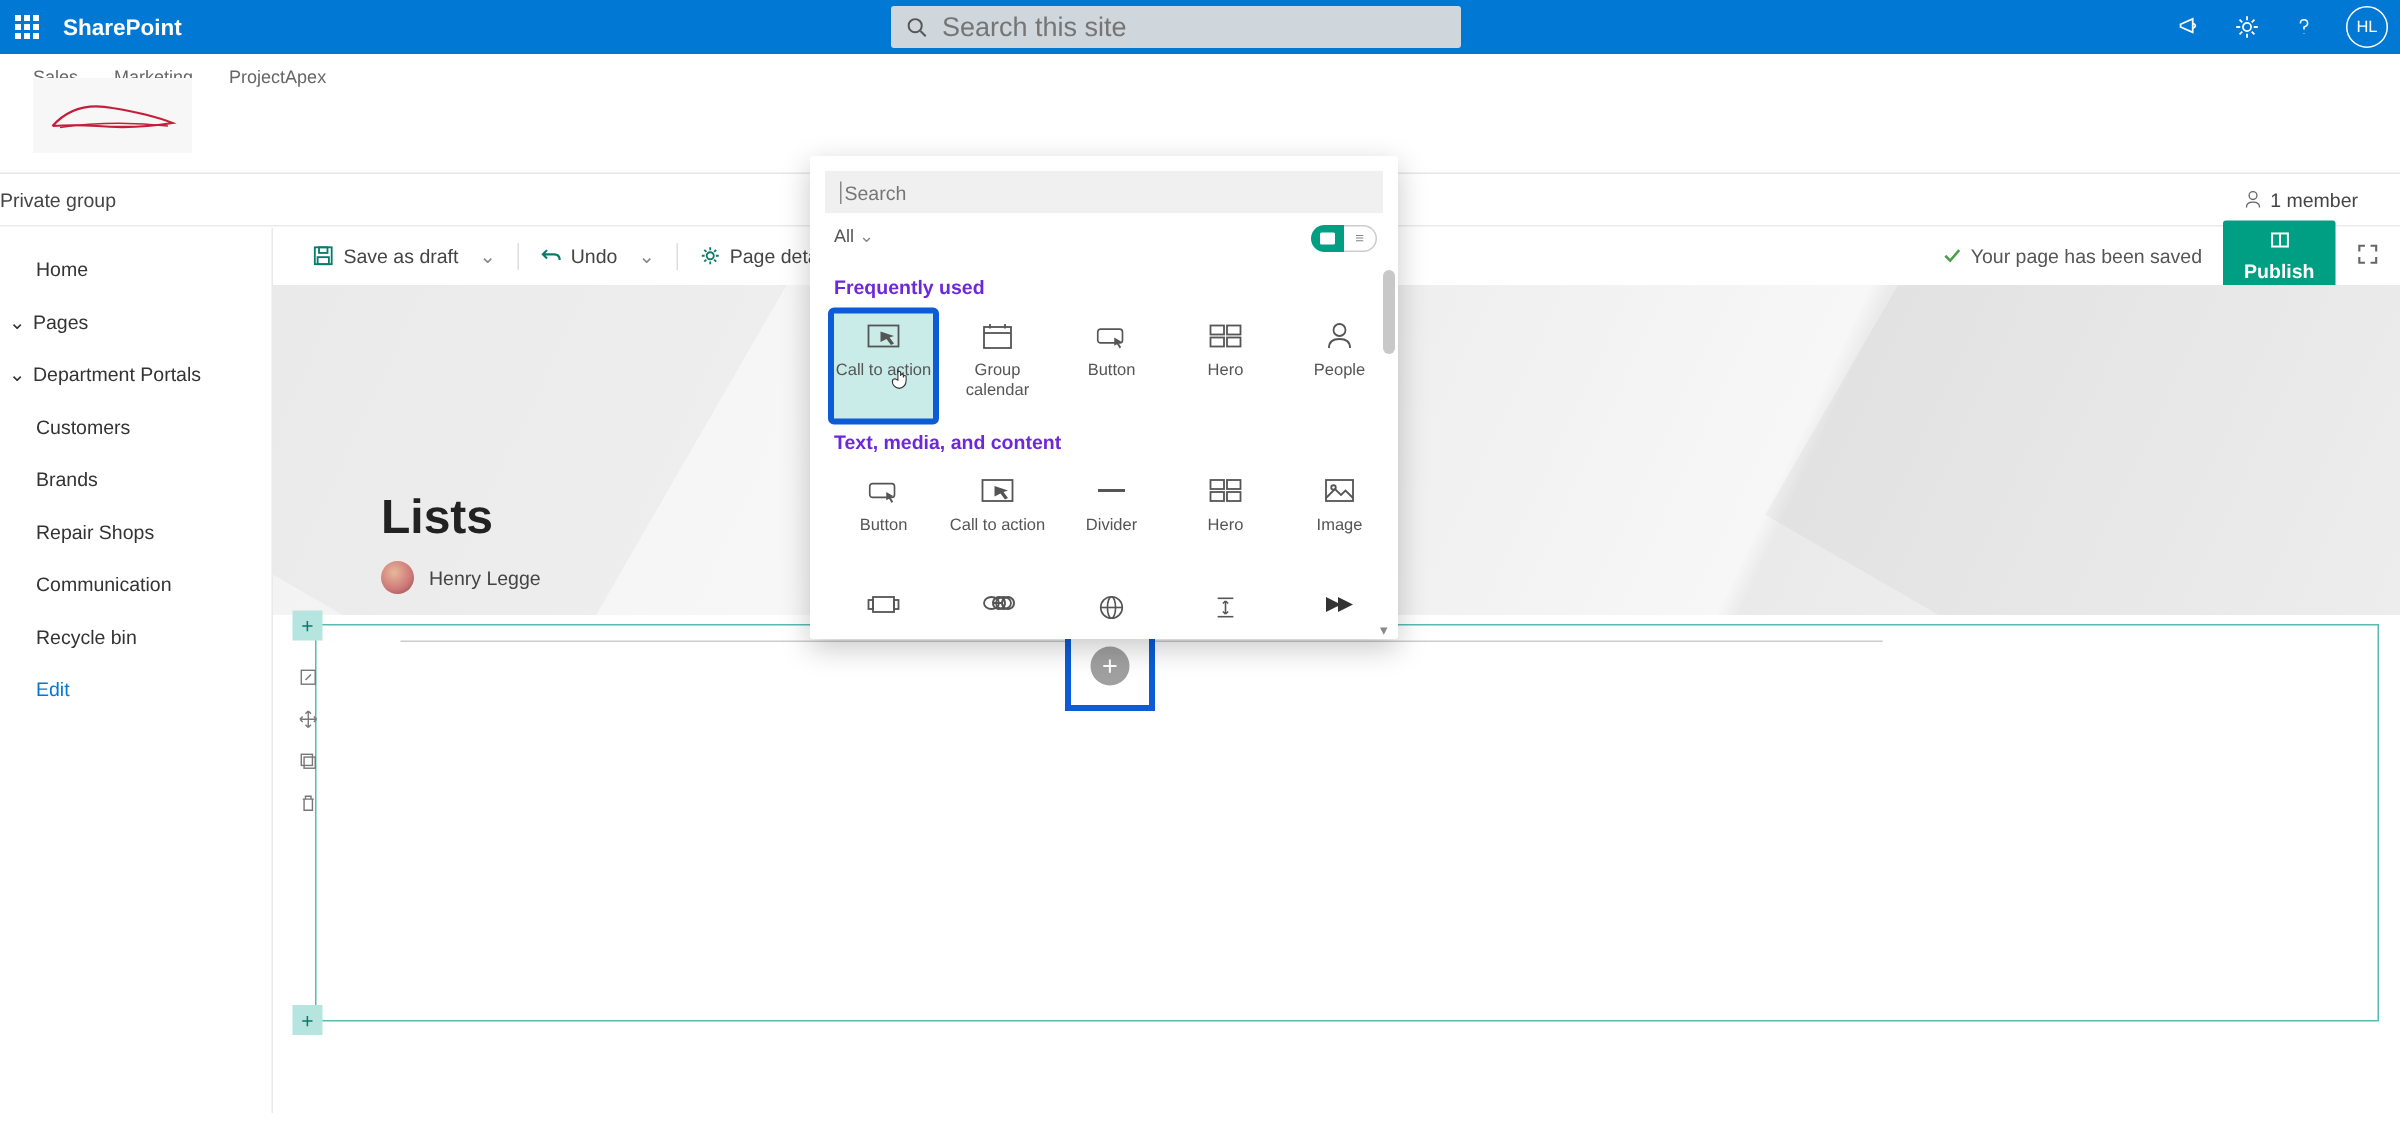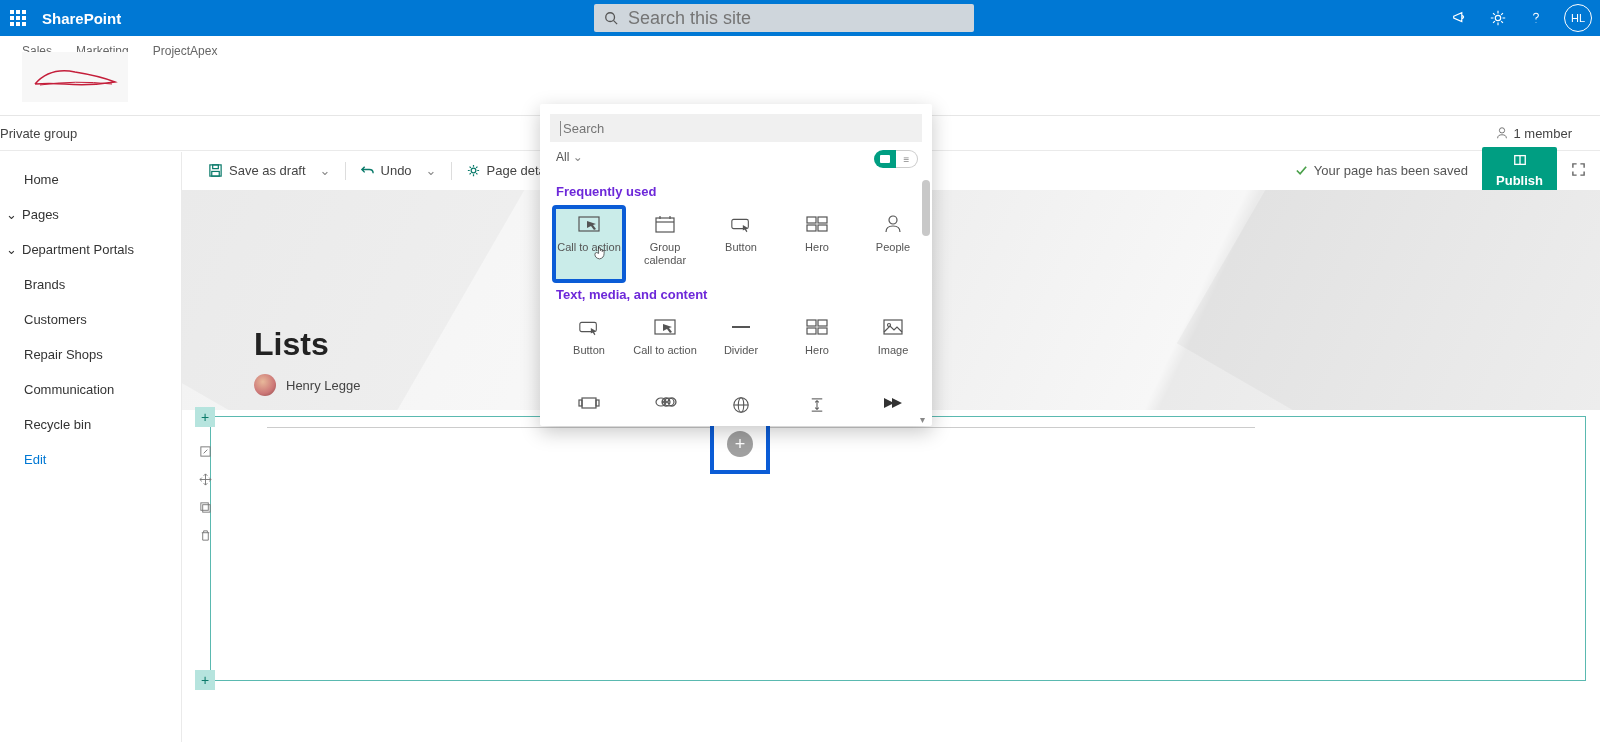--- a/index.html
+++ b/index.html
@@ -215,22 +215,22 @@
 <div class="left-nav">
   <div class="nav-item">Home</div>
   <div class="nav-item">
       <span class="chev">⌄</span>
       <span>Pages</span>
     </div>
   <div class="nav-item">
       <span class="chev">⌄</span>
       <span>Department Portals</span>
     </div>
+  <div class="nav-item sub">Customers</div>
   <div class="nav-item sub">Brands</div>
-  <div class="nav-item sub">Customers</div>
   <div class="nav-item sub">Repair Shops</div>
   <div class="nav-item sub">Communication</div>
   <div class="nav-item sub">Recycle bin</div>
   <div class="nav-item edit">Edit</div>
 </div>
 
 <div class="canvas">
   <div class="hero-bg">
     <div class="hero-title">Lists</div>
     <div class="author-row">

